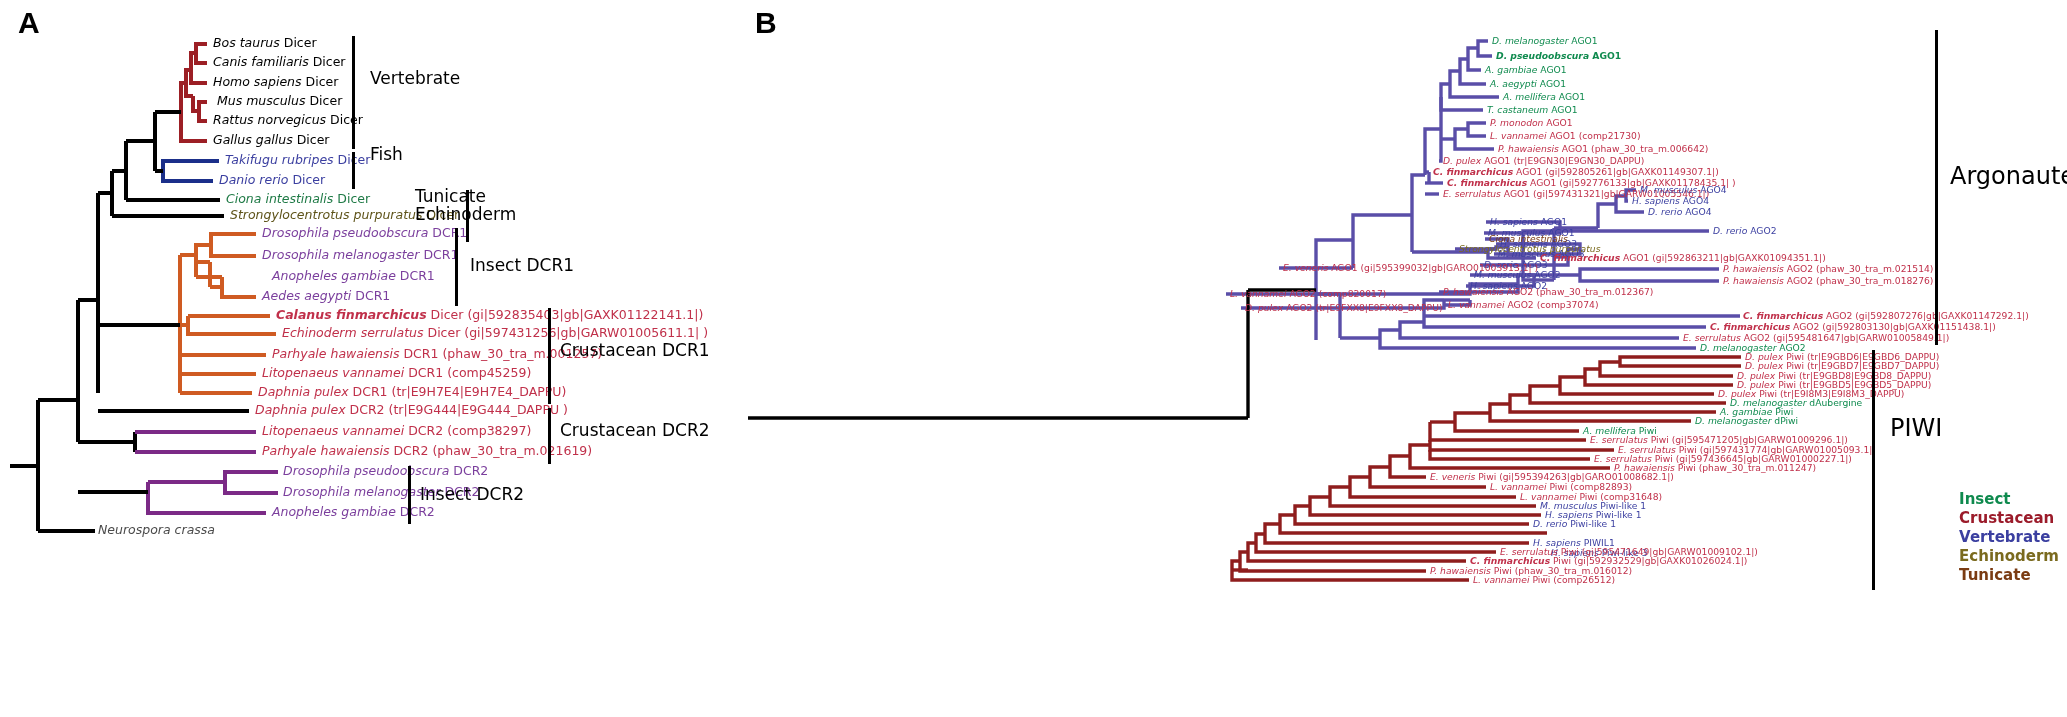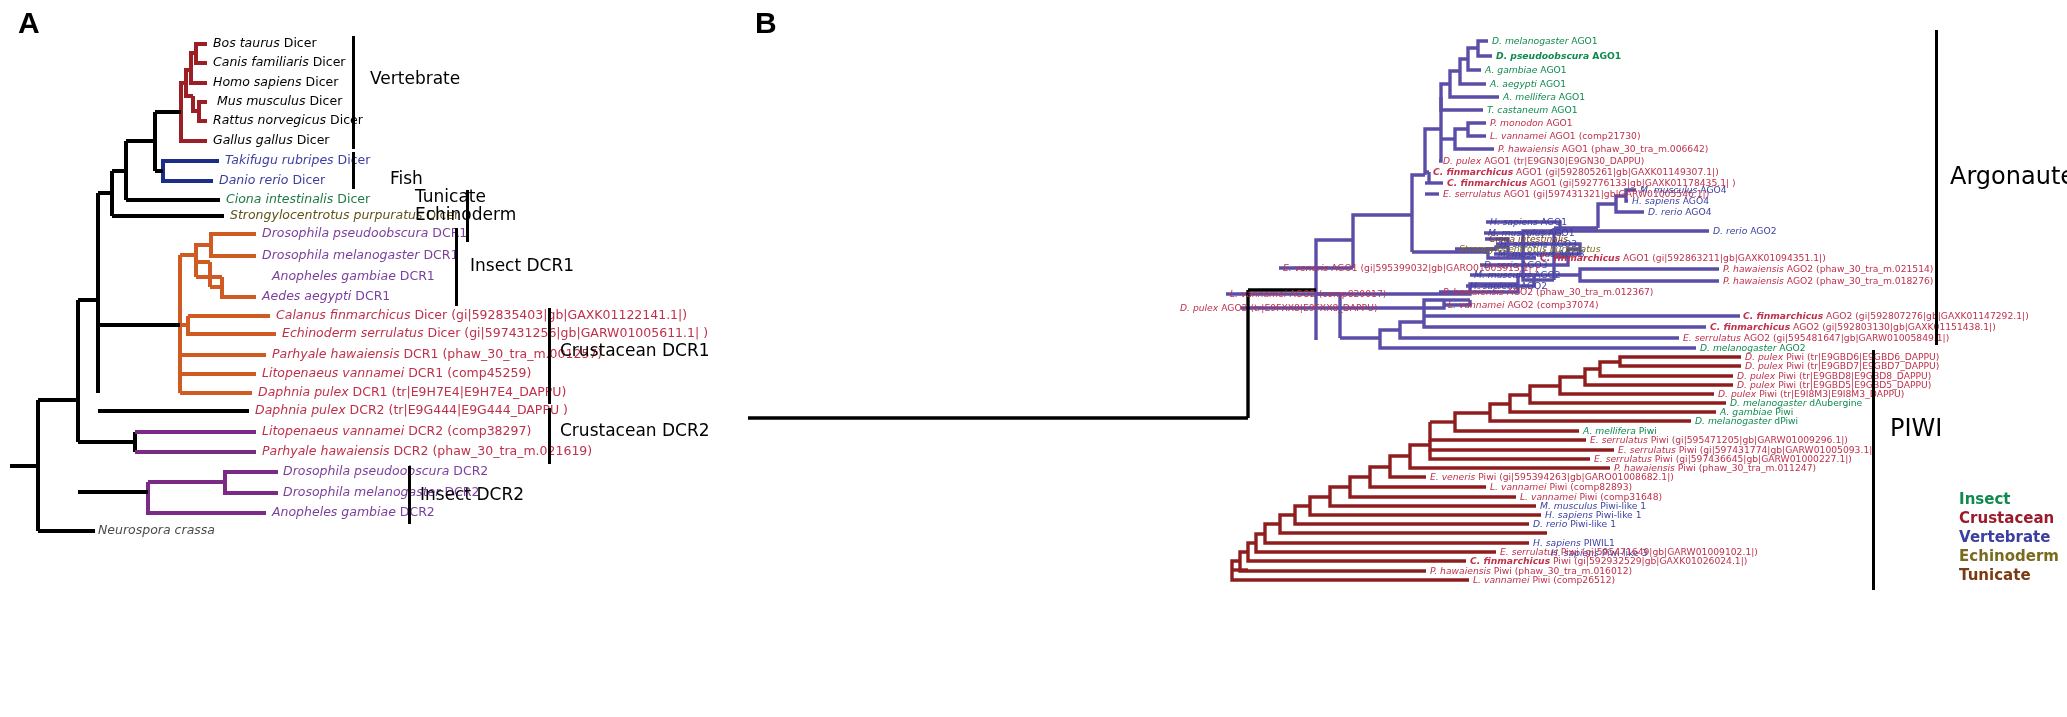--- a/index.html
+++ b/index.html
@@ -201,36 +201,36 @@
     <div class="lbl a-lbl" style="left: 213px; top: 114px; color: rgb(0, 0, 0);"><span class="sp">Rattus norvegicus</span><span class="acc"> Dicer</span></div>
     <div class="lbl a-lbl" style="left: 213px; top: 134px; color: rgb(0, 0, 0);"><span class="sp">Gallus gallus</span><span class="acc"> Dicer</span></div>
     <div class="lbl a-lbl" style="left: 225px; top: 154px; color: rgb(59, 63, 160);"><span class="sp">Takifugu rubripes</span><span class="acc"> Dicer</span></div>
     <div class="lbl a-lbl" style="left: 219px; top: 174px; color: rgb(59, 63, 160);"><span class="sp">Danio rerio</span><span class="acc"> Dicer</span></div>
     <div class="lbl a-lbl" style="left: 226px; top: 193px; color: rgb(31, 122, 70);"><span class="sp">Ciona intestinalis</span><span class="acc"> Dicer</span></div>
     <div class="lbl a-lbl" style="left: 230px; top: 209px; color: rgb(94, 83, 25);"><span class="sp">Strongylocentrotus purpuratus</span><span class="acc"> Dicer</span></div>
     <div class="lbl a-lbl" style="left: 262px; top: 227px; color: rgb(123, 63, 157);"><span class="sp">Drosophila pseudoobscura</span><span class="acc"> DCR1</span></div>
     <div class="lbl a-lbl" style="left: 262px; top: 249px; color: rgb(123, 63, 157);"><span class="sp">Drosophila melanogaster</span><span class="acc"> DCR1</span></div>
     <div class="lbl a-lbl" style="left: 272px; top: 270px; color: rgb(123, 63, 157);"><span class="sp">Anopheles gambiae</span><span class="acc"> DCR1</span></div>
     <div class="lbl a-lbl" style="left: 262px; top: 290px; color: rgb(123, 63, 157);"><span class="sp">Aedes aegypti</span><span class="acc"> DCR1</span></div>
-    <div class="lbl a-lbl" style="left: 276px; top: 309px; color: rgb(192, 48, 74);"><span class="sp" style="font-weight: normal; margin-top: 39px;">Calanus finmarchicus</span><span class="acc"> Dicer</span><span class="acc"> (gi|592835403|gb|GAXK01122141.1|)</span></div>
+    <div class="lbl a-lbl" style="left: 276px; top: 309px; color: rgb(192, 48, 74);"><span class="sp" style="font-weight: bold; margin-top: 39px;">Calanus finmarchicus</span><span class="acc"> Dicer</span><span class="acc"> (gi|592835403|gb|GAXK01122141.1|)</span></div>
     <div class="lbl a-lbl" style="left: 282px; top: 327px; color: rgb(192, 48, 74);"><span class="sp">Echinoderm serrulatus</span><span class="acc"> Dicer</span><span class="acc"> (gi|597431256|gb|GARW01005611.1| )</span></div>
     <div class="lbl a-lbl" style="left: 272px; top: 348px; color: rgb(192, 48, 74);"><span class="sp">Parhyale hawaiensis</span><span class="acc"> DCR1</span><span class="acc"> (phaw_30_tra_m.001257)</span></div>
     <div class="lbl a-lbl" style="left: 262px; top: 367px; color: rgb(192, 48, 74);"><span class="sp">Litopenaeus vannamei</span><span class="acc"> DCR1</span><span class="acc"> (comp45259)</span></div>
     <div class="lbl a-lbl" style="left: 258px; top: 386px; color: rgb(192, 48, 74);"><span class="sp">Daphnia pulex</span><span class="acc"> DCR1</span><span class="acc"> (tr|E9H7E4|E9H7E4_DAPPU)</span></div>
     <div class="lbl a-lbl" style="left: 255px; top: 404px; color: rgb(192, 48, 74);"><span class="sp">Daphnia pulex</span><span class="acc"> DCR2</span><span class="acc"> (tr|E9G444|E9G444_DAPPU )</span></div>
     <div class="lbl a-lbl" style="left: 262px; top: 425px; color: rgb(192, 48, 74);"><span class="sp">Litopenaeus vannamei</span><span class="acc"> DCR2</span><span class="acc"> (comp38297)</span></div>
     <div class="lbl a-lbl" style="left: 262px; top: 445px; color: rgb(192, 48, 74);"><span class="sp">Parhyale hawaiensis</span><span class="acc"> DCR2</span><span class="acc"> (phaw_30_tra_m.021619)</span></div>
     <div class="lbl a-lbl" style="left: 283px; top: 465px; color: rgb(123, 63, 157);"><span class="sp">Drosophila pseudoobscura</span><span class="acc"> DCR2</span></div>
     <div class="lbl a-lbl" style="left: 283px; top: 486px; color: rgb(123, 63, 157);"><span class="sp">Drosophila melanogaster</span><span class="acc"> DCR2</span></div>
     <div class="lbl a-lbl" style="left: 272px; top: 506px; color: rgb(123, 63, 157);"><span class="sp">Anopheles gambiae</span><span class="acc"> DCR2</span></div>
     <div class="lbl a-lbl" style="left: 98px; top: 524px; color: rgb(74, 74, 74);"><span class="sp">Neurospora crassa</span></div>
   </div>
 <div id="panelA-groups">
     <div class="group-lbl" style="left: 370px; top: 68px;">Vertebrate</div>
-    <div class="group-lbl" style="left: 370px; top: 168px; margin-left: 20px;">Fish</div>
+    <div class="group-lbl" style="left: 370px; top: 144px;">Fish</div>
     <div class="group-lbl" style="left: 415px; top: 186px;">Tunicate</div>
     <div class="group-lbl" style="left: 415px; top: 204px;">Echinoderm</div>
     <div class="group-lbl" style="left: 470px; top: 255px;">Insect DCR1</div>
     <div class="group-lbl" style="left: 560px; top: 340px;">Crustacean DCR1</div>
     <div class="group-lbl" style="left: 560px; top: 420px;">Crustacean DCR2</div>
     <div class="group-lbl" style="left: 420px; top: 484px;">Insect DCR2</div>
   </div>
 
 <div class="bracket" style="left:352px;top:36px;height:113px;"></div>
 <div class="bracket" style="left:352px;top:152px;height:37px;"></div>
@@ -267,21 +267,21 @@
     <div class="lbl b-lbl" style="left: 1713px; top: 226px; color: rgb(59, 63, 160);"><span class="sp">D. rerio</span><span class="acc"> AGO2</span></div>
     <div class="lbl b-lbl" style="left: 1489px; top: 234px; color: rgb(122, 59, 18);"><span class="sp">Ciona intestinalis</span></div>
     <div class="lbl b-lbl" style="left: 1459px; top: 244px; color: rgb(122, 106, 30);"><span class="sp">Strongylocentrotus purpuratus</span></div>
     <div class="lbl b-lbl" style="left: 1540px; top: 253px; color: rgb(192, 48, 74);"><span class="sp" style="font-weight: bold;">C. finmarchicus</span><span class="acc"> AGO1</span><span class="acc"> (gi|592863211|gb|GAXK01094351.1|)</span></div>
     <div class="lbl b-lbl" style="left: 1283px; top: 263px; color: rgb(192, 48, 74);"><span class="sp">E. veneris</span><span class="acc"> AGO1</span><span class="acc"> (gi|595399032|gb|GARO01003913.1| )</span></div>
     <div class="lbl b-lbl" style="left: 1723px; top: 264px; color: rgb(192, 48, 74);"><span class="sp">P. hawaiensis</span><span class="acc"> AGO2</span><span class="acc"> (phaw_30_tra_m.021514)</span></div>
     <div class="lbl b-lbl" style="left: 1723px; top: 276px; color: rgb(192, 48, 74);"><span class="sp">P. hawaiensis</span><span class="acc"> AGO2</span><span class="acc"> (phaw_30_tra_m.018276)</span></div>
     <div class="lbl b-lbl" style="left: 1443px; top: 287px; color: rgb(192, 48, 74);"><span class="sp">P. hawaiensis</span><span class="acc"> AGO2</span><span class="acc"> (phaw_30_tra_m.012367)</span></div>
     <div class="lbl b-lbl" style="left: 1230px; top: 289px; color: rgb(192, 48, 74);"><span class="sp">L. vannamei</span><span class="acc"> AGO2</span><span class="acc"> (comp820017)</span></div>
     <div class="lbl b-lbl" style="left: 1448px; top: 300px; color: rgb(192, 48, 74);"><span class="sp">L. vannamei</span><span class="acc"> AGO2</span><span class="acc"> (comp37074)</span></div>
-    <div class="lbl b-lbl" style="left: 1180px; top: 303px; color: rgb(192, 48, 74);"><span class="sp">D. pulex</span><span class="acc"> AGO2</span><span class="acc"> (tr|E9FXX8|E9FXX8_DAPPU)</span></div>
+    <div class="lbl b-lbl" style="left: 1245px; top: 303px; color: rgb(192, 48, 74);"><span class="sp">D. pulex</span><span class="acc"> AGO2</span><span class="acc"> (tr|E9FXX8|E9FXX8_DAPPU)</span></div>
     <div class="lbl b-lbl" style="left: 1743px; top: 311px; color: rgb(192, 48, 74);"><span class="sp" style="font-weight: bold;">C. finmarchicus</span><span class="acc"> AGO2</span><span class="acc"> (gi|592807276|gb|GAXK01147292.1|)</span></div>
     <div class="lbl b-lbl" style="left: 1710px; top: 322px; color: rgb(192, 48, 74);"><span class="sp" style="font-weight: bold;">C. finmarchicus</span><span class="acc"> AGO2</span><span class="acc"> (gi|592803130|gb|GAXK01151438.1|)</span></div>
     <div class="lbl b-lbl" style="left: 1683px; top: 333px; color: rgb(192, 48, 74);"><span class="sp">E. serrulatus</span><span class="acc"> AGO2</span><span class="acc"> (gi|595481647|gb|GARW01005849.1|)</span></div>
     <div class="lbl b-lbl" style="left: 1700px; top: 343px; color: rgb(15, 138, 78);"><span class="sp">D. melanogaster</span><span class="acc"> AGO2</span></div>
     <div class="lbl b-lbl" style="left: 1745px; top: 352px; color: rgb(192, 48, 74);"><span class="sp">D. pulex</span><span class="acc"> Piwi</span><span class="acc"> (tr|E9GBD6|E9GBD6_DAPPU)</span></div>
     <div class="lbl b-lbl" style="left: 1745px; top: 361px; color: rgb(192, 48, 74);"><span class="sp">D. pulex</span><span class="acc"> Piwi</span><span class="acc"> (tr|E9GBD7|E9GBD7_DAPPU)</span></div>
     <div class="lbl b-lbl" style="left: 1737px; top: 371px; color: rgb(192, 48, 74);"><span class="sp">D. pulex</span><span class="acc"> Piwi</span><span class="acc"> (tr|E9GBD8|E9GBD8_DAPPU)</span></div>
     <div class="lbl b-lbl" style="left: 1737px; top: 380px; color: rgb(192, 48, 74);"><span class="sp">D. pulex</span><span class="acc"> Piwi</span><span class="acc"> (tr|E9GBD5|E9GBD5_DAPPU)</span></div>
     <div class="lbl b-lbl" style="left: 1718px; top: 389px; color: rgb(192, 48, 74);"><span class="sp">D. pulex</span><span class="acc"> Piwi</span><span class="acc"> (tr|E9I8M3|E9I8M3_DAPPU)</span></div>
     <div class="lbl b-lbl" style="left: 1730px; top: 398px; color: rgb(15, 138, 78);"><span class="sp">D. melanogaster</span><span class="acc"> dAubergine</span></div>

